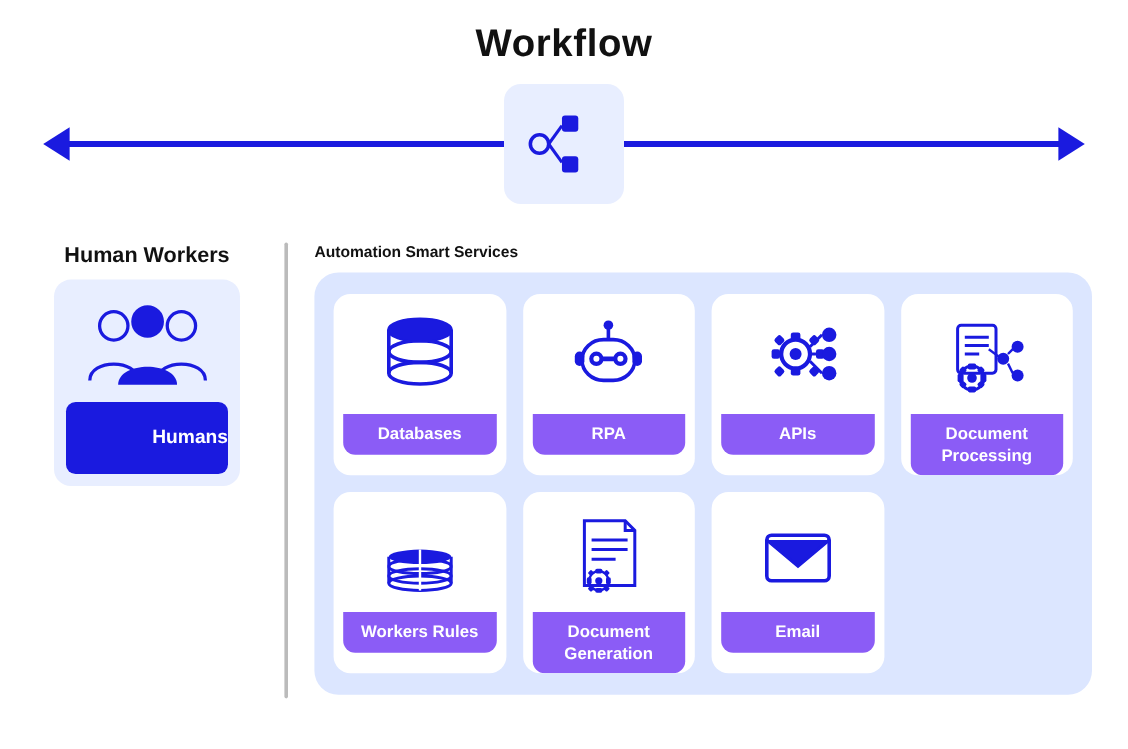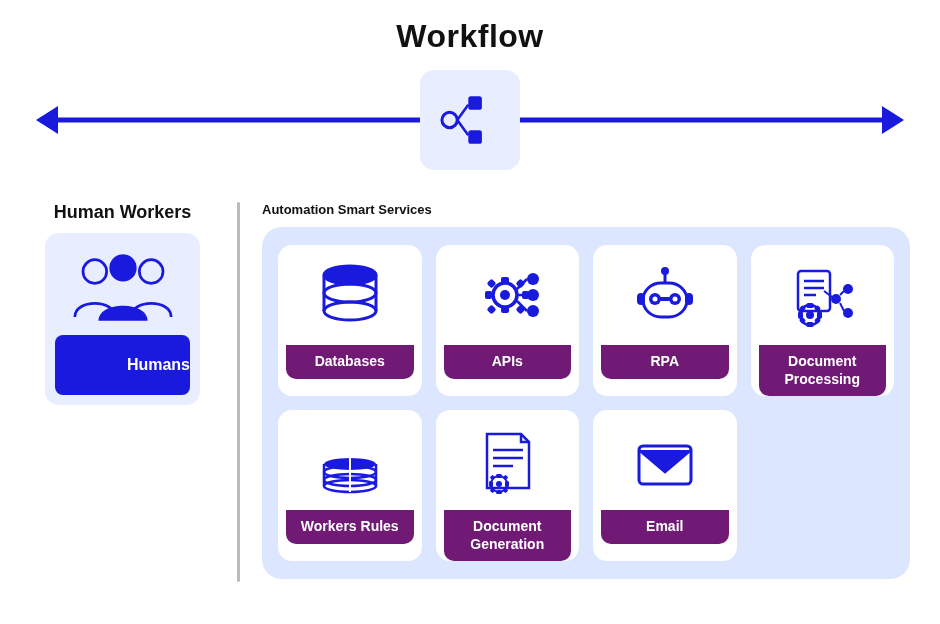--- a/index.html
+++ b/index.html
@@ -195,21 +195,21 @@
       align-items: center;
       justify-content: center;
     }
 
     .service-icon svg {
       width: 72px;
       height: 68px;
     }
 
     .service-label {
-      background: #701a75;
+      background: #8b5cf6;
       color: #fff;
       font-weight: 900;
       font-size: 14px;
       width: 100%;
       text-align: center;
       padding: 8px 4px;
       margin-top: 10px;
       border-radius: 0 0 10px 10px;
       line-height: 1.25;
     }
@@ -285,20 +285,43 @@
               <ellipse cx="36" cy="12" rx="26" ry="9" fill="#1a1adf"></ellipse>
             </svg>
           </div>
           <div class="service-label">Databases</div>
         </div>
 
         <div class="service-card">
           <div class="service-icon">
             <svg viewBox="0 0 72 68" fill="none" xmlns="http://www.w3.org/2000/svg">
 
+              <rect x="14" y="20" width="44" height="34" rx="18" stroke="#1a1adf" stroke-width="3" fill="none"></rect>
+
+              <ellipse cx="26" cy="36" rx="6" ry="6" fill="#1a1adf"></ellipse>
+              <ellipse cx="46" cy="36" rx="6" ry="6" fill="#1a1adf"></ellipse>
+              <circle cx="26" cy="36" r="2.5" fill="white"></circle>
+              <circle cx="46" cy="36" r="2.5" fill="white"></circle>
+
+              <rect x="30" y="34" width="12" height="4" rx="2" fill="#1a1adf"></rect>
+
+              <line x1="36" y1="20" x2="36" y2="10" stroke="#1a1adf" stroke-width="3"></line>
+              <circle cx="36" cy="8" r="4" fill="#1a1adf"></circle>
+
+              <rect x="8" y="30" width="8" height="12" rx="4" fill="#1a1adf"></rect>
+              <rect x="56" y="30" width="8" height="12" rx="4" fill="#1a1adf"></rect>
+            </svg>
+          </div>
+          <div class="service-label">RPA</div>
+        </div>
+
+        <div class="service-card">
+          <div class="service-icon">
+            <svg viewBox="0 0 72 68" fill="none" xmlns="http://www.w3.org/2000/svg">
+
               <circle cx="34" cy="32" r="12" stroke="#1a1adf" stroke-width="3.5" fill="none"></circle>
               <circle cx="34" cy="32" r="5" fill="#1a1adf"></circle>
 
               <rect x="30" y="14" width="8" height="7" rx="2" fill="#1a1adf"></rect>
               <rect x="30" y="43" width="8" height="7" rx="2" fill="#1a1adf"></rect>
               <rect x="14" y="28" width="7" height="8" rx="2" fill="#1a1adf"></rect>
               <rect x="51" y="28" width="7" height="8" rx="2" fill="#1a1adf"></rect>
 
               <rect x="17" y="17" width="7" height="7" rx="2" fill="#1a1adf" transform="rotate(45 20.5 20.5)"></rect>
               <rect x="46" y="17" width="7" height="7" rx="2" fill="#1a1adf" transform="rotate(45 49.5 20.5)"></rect>
@@ -307,43 +330,20 @@
 
               <circle cx="62" cy="16" r="6" fill="#1a1adf"></circle>
               <circle cx="62" cy="32" r="6" fill="#1a1adf"></circle>
               <circle cx="62" cy="48" r="6" fill="#1a1adf"></circle>
               <line x1="56" y1="16" x2="46" y2="26" stroke="#1a1adf" stroke-width="2.5"></line>
               <line x1="56" y1="32" x2="46" y2="32" stroke="#1a1adf" stroke-width="2.5"></line>
               <line x1="56" y1="48" x2="46" y2="38" stroke="#1a1adf" stroke-width="2.5"></line>
             </svg>
           </div>
           <div class="service-label">APIs</div>
-        </div>
-
-        <div class="service-card">
-          <div class="service-icon">
-            <svg viewBox="0 0 72 68" fill="none" xmlns="http://www.w3.org/2000/svg">
-
-              <rect x="14" y="20" width="44" height="34" rx="18" stroke="#1a1adf" stroke-width="3" fill="none"></rect>
-
-              <ellipse cx="26" cy="36" rx="6" ry="6" fill="#1a1adf"></ellipse>
-              <ellipse cx="46" cy="36" rx="6" ry="6" fill="#1a1adf"></ellipse>
-              <circle cx="26" cy="36" r="2.5" fill="white"></circle>
-              <circle cx="46" cy="36" r="2.5" fill="white"></circle>
-
-              <rect x="30" y="34" width="12" height="4" rx="2" fill="#1a1adf"></rect>
-
-              <line x1="36" y1="20" x2="36" y2="10" stroke="#1a1adf" stroke-width="3"></line>
-              <circle cx="36" cy="8" r="4" fill="#1a1adf"></circle>
-
-              <rect x="8" y="30" width="8" height="12" rx="4" fill="#1a1adf"></rect>
-              <rect x="56" y="30" width="8" height="12" rx="4" fill="#1a1adf"></rect>
-            </svg>
-          </div>
-          <div class="service-label">RPA</div>
         </div>
 
 
         <div class="service-card">
           <div class="service-icon">
             <svg viewBox="0 0 72 68" fill="none" xmlns="http://www.w3.org/2000/svg">
 
               <rect x="12" y="8" width="32" height="40" rx="3" stroke="#1a1adf" stroke-width="2.5" fill="none"></rect>
               <line x1="18" y1="18" x2="38" y2="18" stroke="#1a1adf" stroke-width="2.5"></line>
               <line x1="18" y1="25" x2="38" y2="25" stroke="#1a1adf" stroke-width="2.5"></line>

